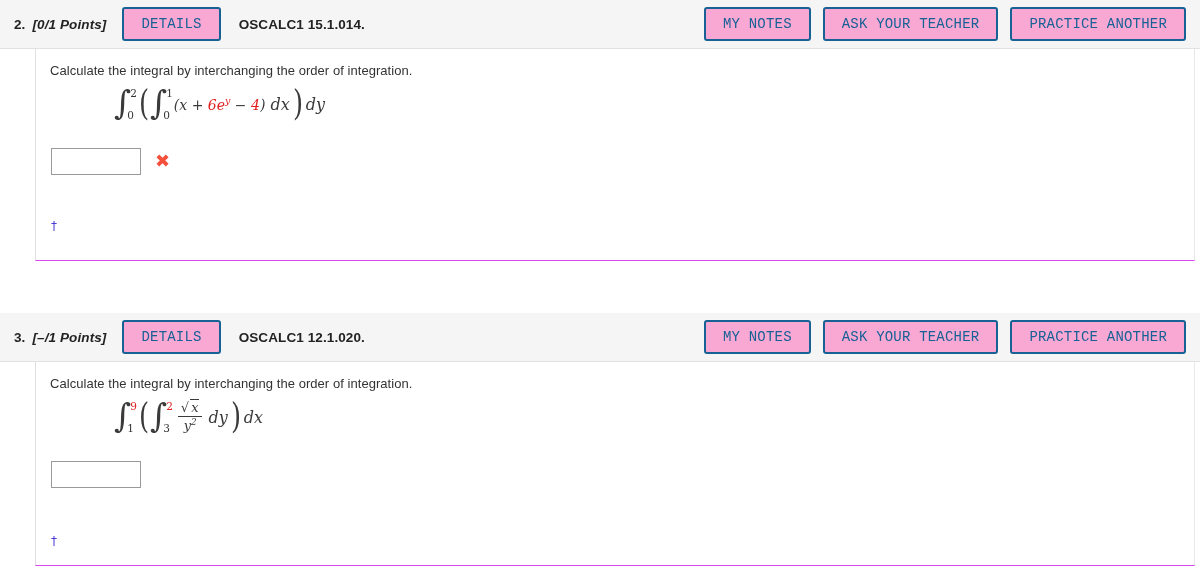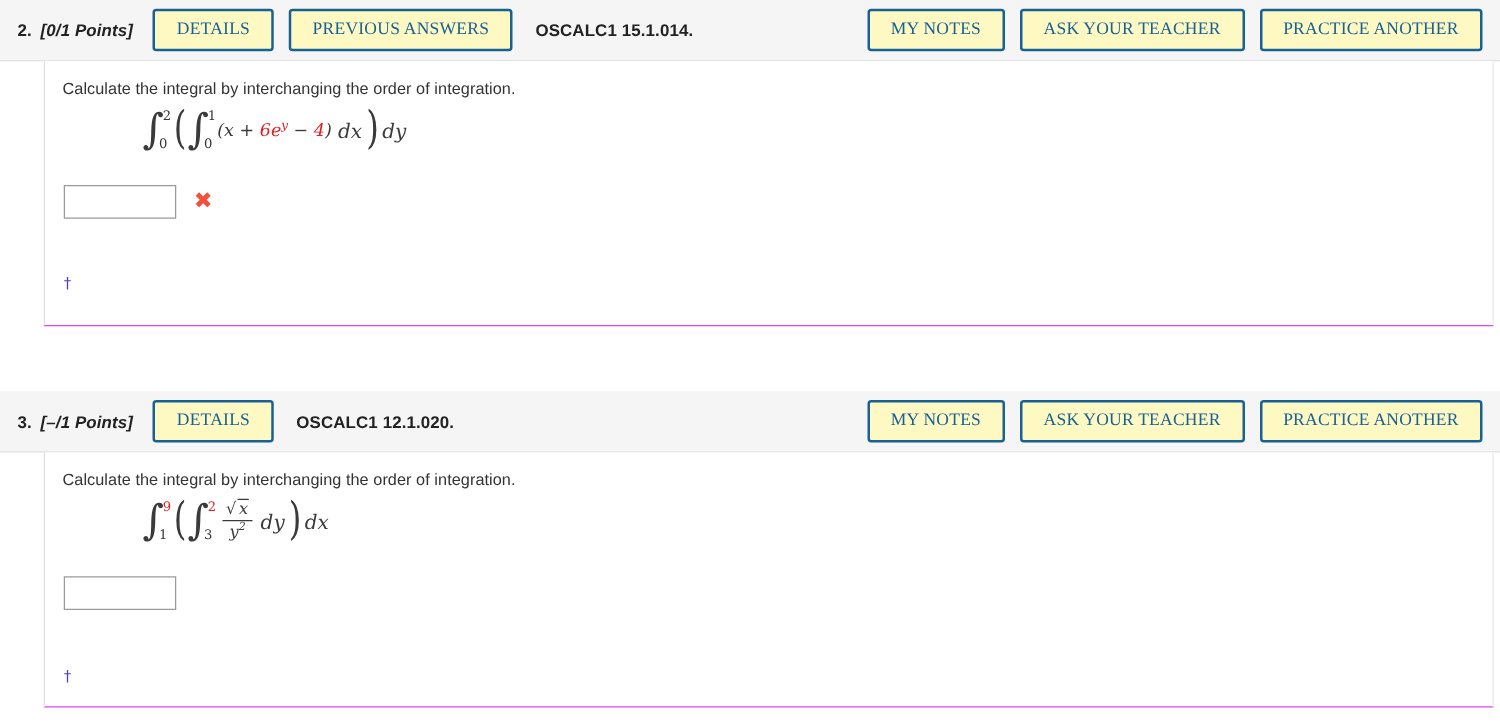--- a/index.html
+++ b/index.html
@@ -43,23 +43,23 @@
     font-size: 13.5px;
     font-weight: bold;
     color: #222222;
     white-space: nowrap;
     margin-right: 16px;
     letter-spacing: 0.1px;
     font-style: italic;
   }
   .btn {
     border: 2px solid #176195;
-    background: #fef9c3;
+    background: #f9a8d4;
     color: #176195;
-    font-family: Liberation Serif, serif;
+    font-family: Liberation Mono, monospace;
     font-size: 14px;
     letter-spacing: 0.2px;
     padding: 8px 17px 8px 17px;
     border-radius: 3px;
     white-space: nowrap;
     cursor: pointer;
     line-height: 1;
     margin-right: 12px;
   }
   .btn:last-child { margin-right: 0; }
@@ -229,21 +229,20 @@
 </style>
 </head>
 <body>
 
 <div class="problem">
 
   <div class="prob-header">
     <span class="prob-num">2.</span>
     <span class="prob-points">[0/1 Points]</span>
     <button class="btn">DETAILS</button>
-    <button class="btn">PREVIOUS ANSWERS</button>
     <span class="prob-code">OSCALC1 15.1.014.</span>
     <span class="header-spacer"></span>
     <span class="header-right">
       <button class="btn">MY NOTES</button>
       <button class="btn">ASK YOUR TEACHER</button>
       <button class="btn">PRACTICE ANOTHER</button>
     </span>
   </div>
 
   <div class="prob-body">

